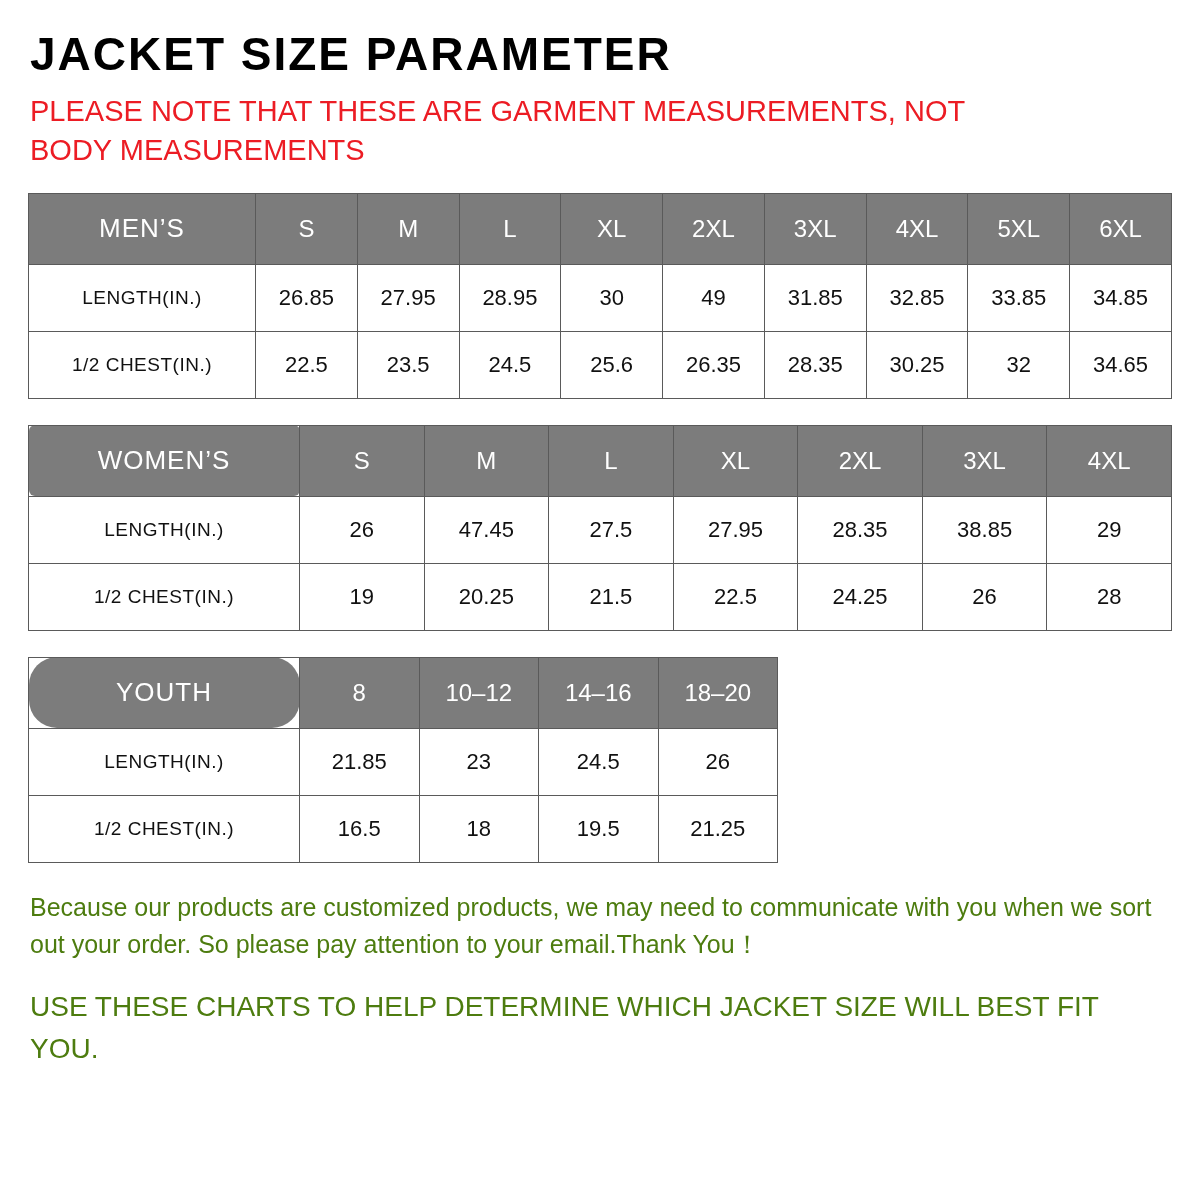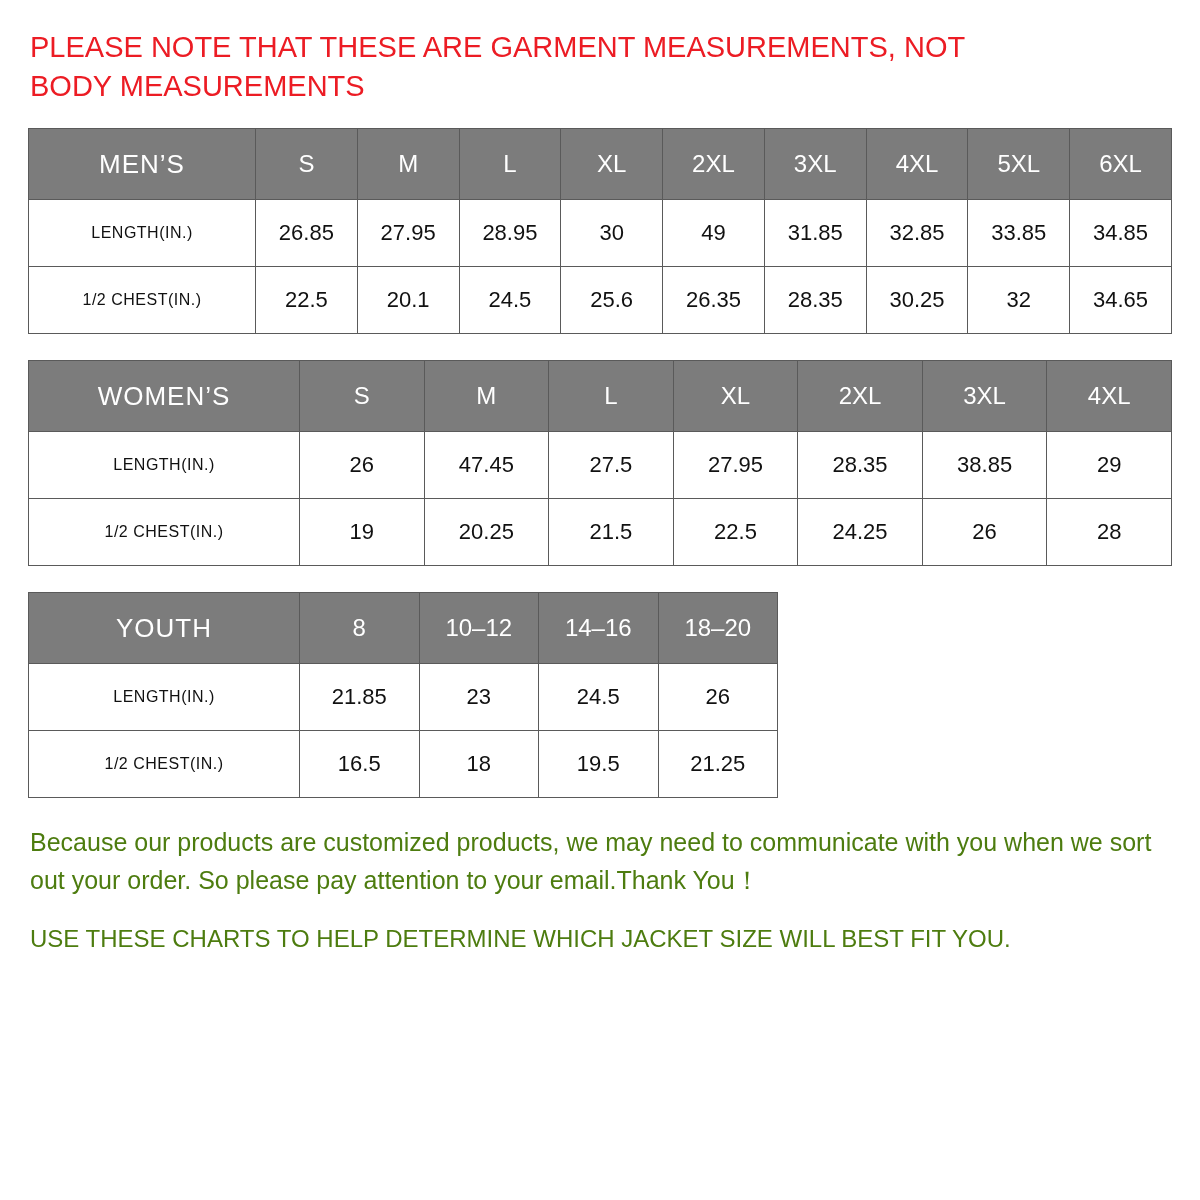--- a/index.html
+++ b/index.html
@@ -57,62 +57,63 @@
     background: #7c7c7c;
     color: #ffffff;
     font-size: 24px;
     height: 50px;
   }
   table.size-table tr.head td.label-cell {
     font-size: 26px;
     letter-spacing: 1px;
   }
   table.size-table td.label-cell {
-    font-size: 16px;
+    font-size: 19px;
     text-align: center;
     letter-spacing: 0.5px;
   }
 
   
   .tbl-mens { width: 1144px; }
   .tbl-mens .label-cell { width: 218px; margin-left: 28px; }
 
   
   .tbl-womens { width: 1144px; }
   .tbl-womens .label-cell { width: 262px; }
   .tbl-womens td { font-size: 24px; height: 58px; }
   .tbl-womens tr.head td { font-size: 26px; height: 66px; }
-  .tbl-womens tr.head td.label-cell { font-size: 28px; }
+  .tbl-womens tr.head td.label-cell { font-size: 28px; border-radius: 6px; }
   .tbl-womens td.label-cell { font-size: 25px; }
 
   
   .tbl-youth { width: 750px; }
-  .tbl-youth .label-cell { width: 262px; }
+  .tbl-youth .label-cell { width: 262px; border-radius: 28px; }
   .tbl-youth td { font-size: 24px; height: 58px; }
   .tbl-youth tr.head td { font-size: 26px; height: 66px; }
   .tbl-youth tr.head td.label-cell { font-size: 28px; }
   .tbl-youth td.label-cell { font-size: 25px; }
 
   .footer-red {
     color: #4d7c0f;
     font-size: 25px;
     line-height: 1.5;
     margin: 18px 0 0 2px;
     max-width: 1130px;
   }
   .footer-red.second {
     margin-top: 22px;
-    font-size: 24px;
+    font-size: 28px;
   }
 </style>
 </head>
 <body>
 
 <div class="page">
 
+  <div class="title">JACKET SIZE PARAMETER</div>
 
   <div class="note-red">PLEASE NOTE THAT THESE ARE GARMENT MEASUREMENTS, NOT BODY MEASUREMENTS</div>
 
   <table class="size-table tbl-mens">
     <tbody>
         <tr class="head">
       <td class="label-cell">MEN’S</td>
       <td>S</td>
       <td>M</td>
       <td>L</td>
@@ -131,21 +132,21 @@
       <td>30</td>
       <td>49</td>
       <td>31.85</td>
       <td>32.85</td>
       <td>33.85</td>
       <td>34.85</td>
     </tr>
     <tr>
       <td class="label-cell">1/2 CHEST(IN.)</td>
       <td>22.5</td>
-      <td>20.1</td>
+      <td>23.5</td>
       <td>24.5</td>
       <td>25.6</td>
       <td>26.35</td>
       <td>28.35</td>
       <td>30.25</td>
       <td>32</td>
       <td>34.65</td>
     </tr>
   </tbody>
     </table>

